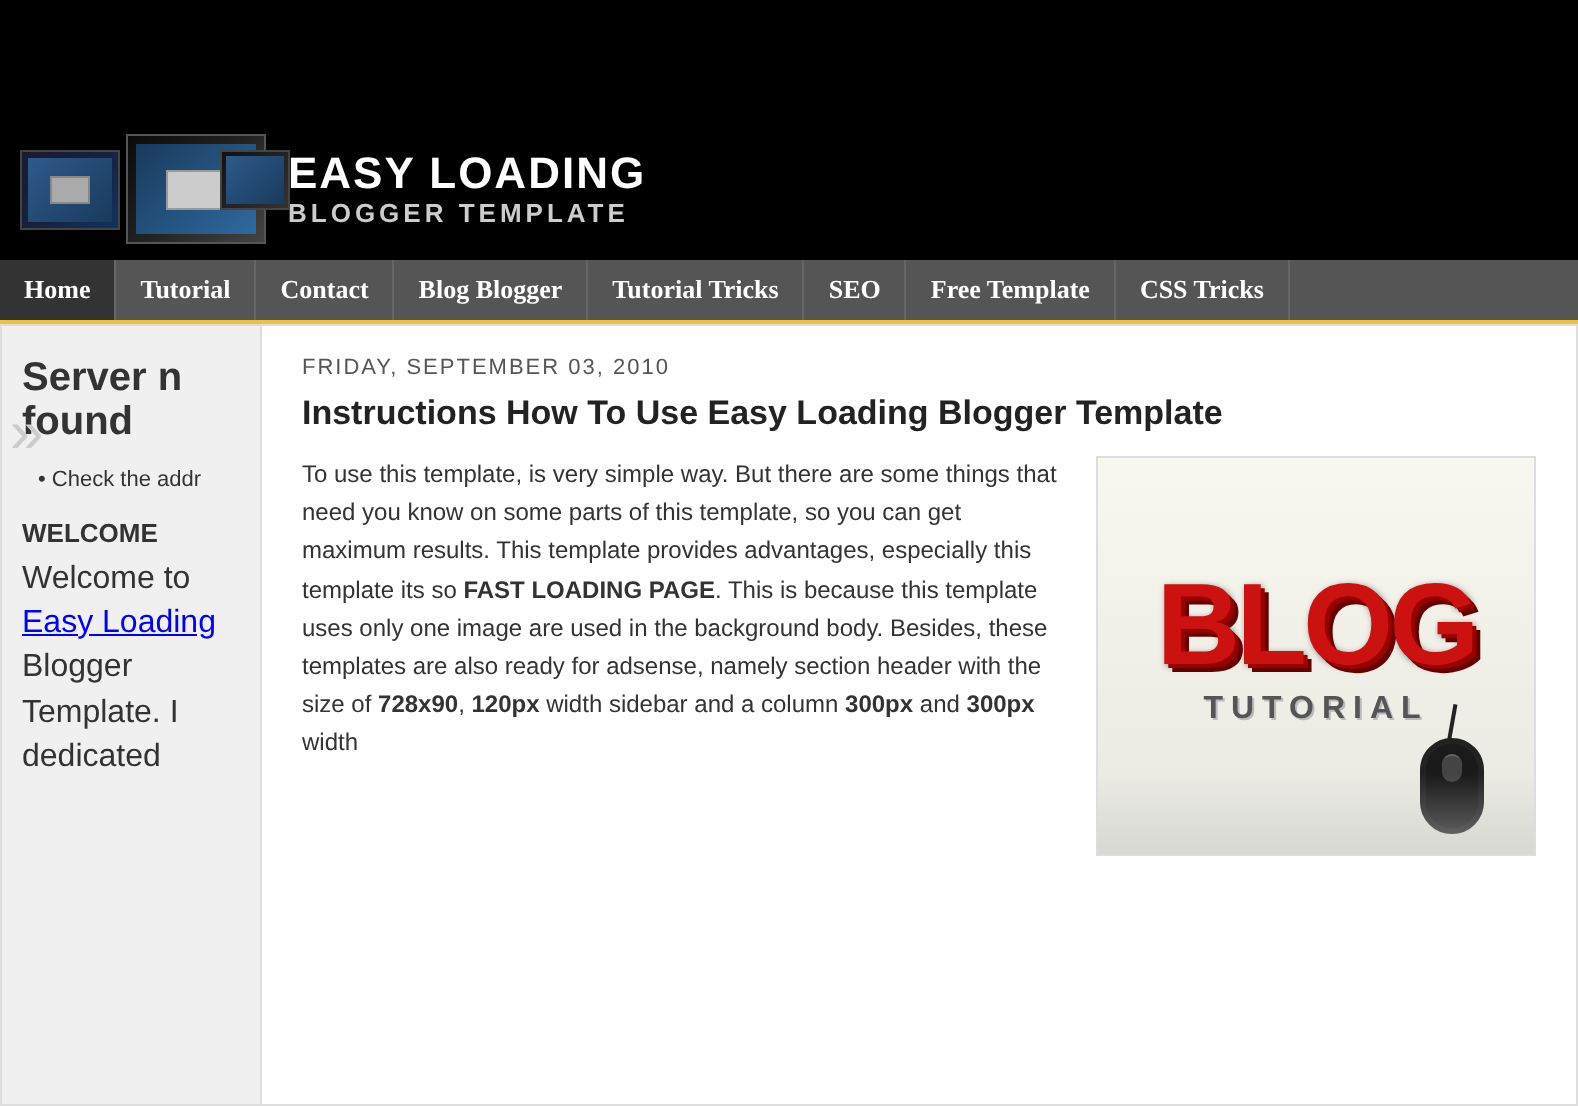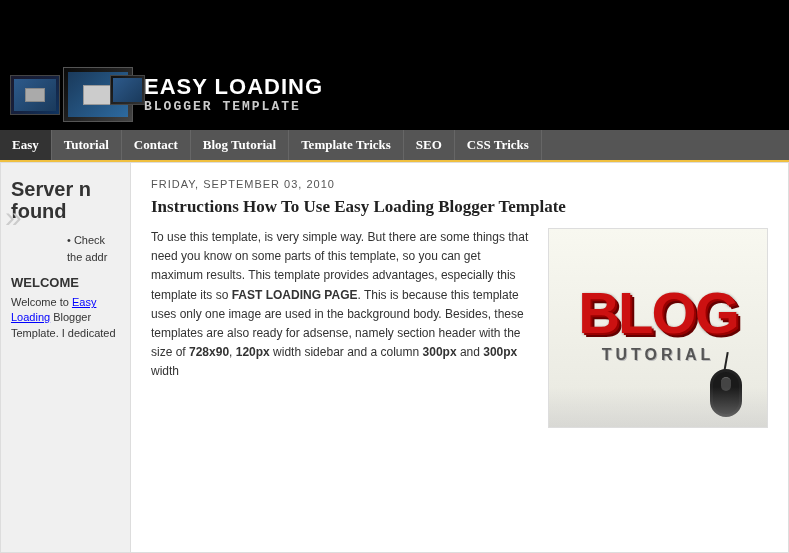--- a/index.html
+++ b/index.html
@@ -55,21 +55,20 @@
       text-transform: uppercase;
       letter-spacing: 1px;
       line-height: 1.1;
     }
     .logo-subtitle {
       color: #ccc;
       font-size: 13px;
       font-weight: bold;
       text-transform: uppercase;
       letter-spacing: 2px;
-      font-family: Liberation Mono, monospace;
     }
 
     
     .nav-bar {
       background: #555;
       height: 32px;
       display: flex;
       align-items: stretch;
       border-bottom: 2px solid #f0c040;
     }
@@ -118,30 +117,29 @@
       color: #333;
       line-height: 1.4;
       margin-bottom: 8px;
     }
     .error-list {
       font-size: 11px;
       color: #333;
       line-height: 1.5;
       margin-bottom: 10px;
       padding-left: 8px;
-      margin-left: 48px;
     }
     .welcome-title {
       font-size: 13px;
       font-weight: bold;
       color: #333;
       margin-bottom: 5px;
     }
     .welcome-text {
-      font-size: 11px;
+      font-size: 16px;
       color: #333;
       line-height: 1.4;
     }
     .welcome-text a {
       color: #00f;
       text-decoration: underline;
     }
 
     
     .main-content {
@@ -157,21 +155,21 @@
       letter-spacing: 1px;
       text-transform: uppercase;
       margin-bottom: 6px;
     }
     .post-title {
       font-size: 17px;
       font-weight: bold;
       color: #222;
       margin-bottom: 10px;
       line-height: 1.3;
-      font-family: Liberation Serif, serif;
+      font-family: Liberation Sans, sans-serif;
     }
     .post-content-area {
       display: flex;
       gap: 19px;
     }
     .post-text {
       font-size: 12px;
       color: #333;
       line-height: 1.6;
       flex: 1;
@@ -214,26 +212,27 @@
       </div>
     </div>
     <div class="logo-text-area">
       <span class="logo-title">Easy Loading</span>
       <span class="logo-subtitle">Blogger Template</span>
     </div>
   </div>
 </div>
 
 <nav class="nav-bar">
-  <a class="nav-item active">Easy</a>
+  <a class="nav-item active">Home</a>
   <a class="nav-item">Tutorial</a>
   <a class="nav-item">Contact</a>
-  <a class="nav-item">Blog Tutorial</a>
-  <a class="nav-item">Template Tricks</a>
+  <a class="nav-item">Blog Blogger</a>
+  <a class="nav-item">Tutorial Tricks</a>
   <a class="nav-item">SEO</a>
+  <a class="nav-item">Free Template</a>
   <a class="nav-item">CSS Tricks</a>
 </nav>
 
 <div class="content-wrapper">
 
   <div class="left-panel">
 
     <div style="color:#ccc;font-size:30px;position:absolute;left:5px;top:200px;">»</div>
     <div class="error-title">Server n<br>found</div>
     <div class="error-list">• Check the addr</div>

